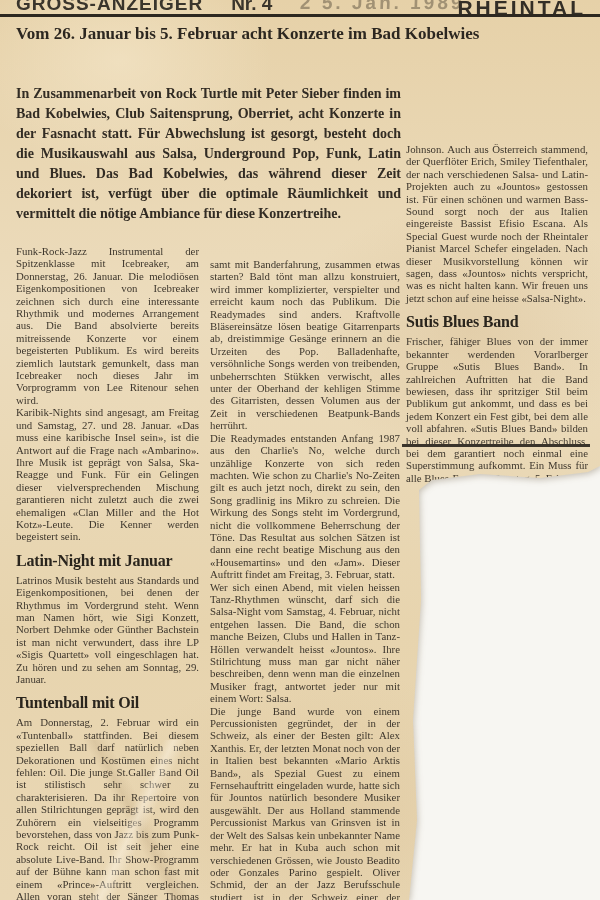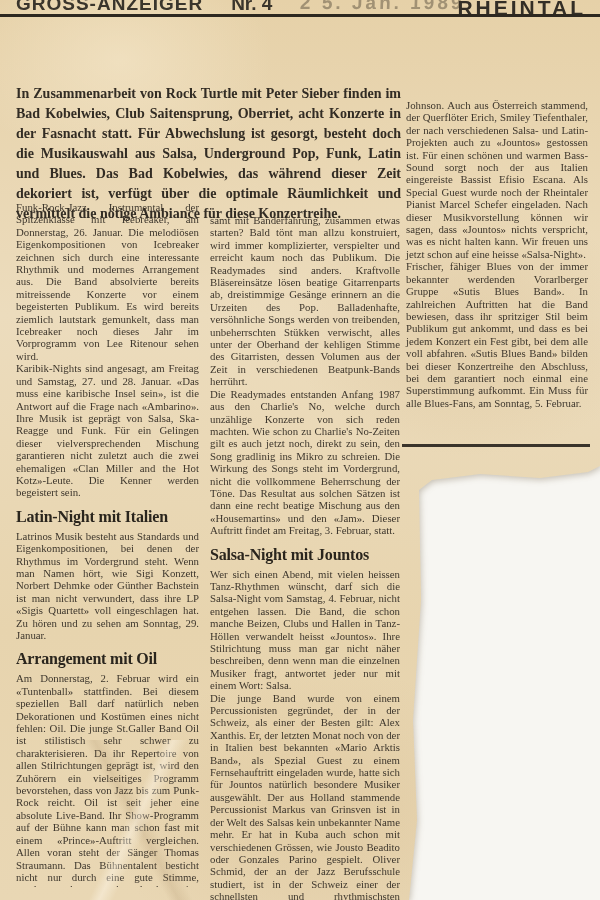--- a/index.html
+++ b/index.html
@@ -37,21 +37,21 @@
     font-weight:bold;font-size:21px;letter-spacing:3px;color:#332e26;}
   .mast-rule{position:absolute;left:0;top:14px;width:600px;height:3px;background:var(--rule,#2d2820);}
   
   .kicker{position:absolute;left:16px;top:24px;width:560px;font-weight:bold;font-size:17px;color:#2c2720;}
   .headline{position:absolute;left:13px;top:42px;width:586px;font-weight:bold;font-size:42px;
     letter-spacing:-1px;color:#241f18;white-space:nowrap;}
   .lead{position:absolute;left:16px;top:84px;width:385px;font-weight:bold;font-size:14px;
     line-height:20px;text-align:justify;color:#322c24;}
   
   .col{position:absolute;font-size:10.8px;line-height:12.4px;text-align:justify;
-    color:#3e372d;hyphens:auto;-webkit-hyphens:auto;}
+    color:#3e372d;hyphens:auto;margin-top:44px;-webkit-hyphens:auto;}
   .col-left{left:16px;top:201px;width:183px;height:686px;overflow:hidden;}
   .col-mid{left:210px;top:214px;width:190px;height:686px;overflow:hidden;}
   .col-right{left:406px;top:99px;width:182px;}
   .col p{margin:0;}
   .col h3{margin:9px 0 4px 0;font-size:16px;line-height:18px;font-weight:600;
     letter-spacing:-.2px;color:#2a251d;text-align:left;}
   .end-rule{position:absolute;left:402px;top:444px;width:188px;height:2.5px;background:#3a342b;}
 </style>
 </head>
 <body style="--paper: #e9d7b4; --ink: #3b352c; --rule: #2d2820; --background: #f7f6f2;">
@@ -59,38 +59,39 @@
 <div class="paper-wrap">
   <div class="paper">
 
     <div class="mast-left">
       <span>GROSS-ANZEIGER</span><span class="mast-issue">Nr. 4</span>
     </div>
     <div class="date-stamp">2 5. Jan. 1989</div>
     <div class="mast-region">RHEINTAL</div>
     <div class="mast-rule"></div>
 
+    <div class="kicker">Vom 26. Januar bis 5. Februar acht Konzerte im Bad Kobelwies</div>
     <div class="lead">In Zusammenarbeit von Rock Turtle mit Peter Sieber finden im Bad Kobelwies, Club Saitensprung, Oberriet, acht Konzerte in der Fasnacht statt. Für Abwechslung ist gesorgt, besteht doch die Musikauswahl aus Salsa, Underground Pop, Funk, Latin und Blues. Das Bad Kobelwies, das während dieser Zeit dekoriert ist, verfügt über die optimale Räumlichkeit und vermittelt die nötige Ambiance für diese Konzertreihe.</div>
 
     <div class="col col-left" lang="de">
         <p>Funk-Rock-Jazz Instrumental der Spitzenklasse mit Icebreaker, am Donnerstag, 26. Januar. Die melodiösen Eigenkompositionen von Icebreaker zeichnen sich durch eine interessante Rhythmik und modernes Arrangement aus. Die Band absolvierte bereits mitreissende Konzerte vor einem begeisterten Publikum. Es wird bereits ziemlich lautstark gemunkelt, dass man Icebreaker noch dieses Jahr im Vorprogramm von Lee Ritenour sehen wird.</p>
         <p>Karibik-Nights sind angesagt, am Freitag und Samstag, 27. und 28. Januar. «Das muss eine karibische Insel sein», ist die Antwort auf die Frage nach «Ambarino». Ihre Musik ist geprägt von Salsa, Ska-Reagge und Funk. Für ein Gelingen dieser vielversprechenden Mischung garantieren nicht zuletzt auch die zwei ehemaligen «Clan Miller and the Hot Kotz»-Leute. Die Kenner werden begeistert sein.</p>
-        <h3>Latin-Night mit Italien</h3>
+        <h3>Latin-Night mit Januar</h3>
         <p>Latrinos Musik besteht aus Standards und Eigenkompositionen, bei denen der Rhythmus im Vordergrund steht. Wenn man Namen hört, wie Sigi Konzett, Norbert Dehmke oder Günther Bachstein ist man nicht verwundert, dass ihre LP «Sigis Quartett» voll eingeschlagen hat. Zu hören und zu sehen am Sonntag, 29. Januar.</p>
-        <h3>Arrangement mit Oil</h3>
+        <h3>Tuntenball mit Oil</h3>
         <p>Am Donnerstag, 2. Februar wird ein «Tuntenball» stattfinden. Bei diesem speziellen Ball darf natürlich neben Dekorationen und Kostümen eines nicht fehlen: Oil. Die junge St.Galler Band Oil ist stilistisch sehr schwer zu charakterisieren. Da ihr Repertoire von allen Stilrichtungen geprägt ist, wird den Zuhörern ein vielseitiges Programm bevorstehen, dass von Jazz bis zum Punk-Rock reicht. Oil ist seit jeher eine absolute Live-Band. Ihr Show-Programm auf der Bühne kann man schon fast mit einem «Prince»-Auftritt vergleichen. Allen voran steht der Sänger Thomas Straumann. Das Bühnentalent besticht nicht nur durch eine gute Stimme, sondern eben auch durch seine Wahnsinns-Show. Die Band, die seit 3½ Jahren von einem Auftritt zum andern reist, garantiert für einen absoluten «Tuntenball».</p>
       </div>
     <div class="col col-mid" lang="de">
         <p>samt mit Banderfahrung, zusammen etwas starten? Bald tönt man allzu konstruiert, wird immer komplizierter, verspielter und erreicht kaum noch das Publikum. Die Readymades sind anders. Kraftvolle Bläsereinsätze lösen beatige Gitarrenparts ab, dreistimmige Gesänge erinnern an die Urzeiten des Pop. Balladenhafte, versöhnliche Songs werden von treibenden, unbeherrschten Stükken verwischt, alles unter der Oberhand der kehligen Stimme des Gitarristen, dessen Volumen aus der Zeit in verschiedenen Beatpunk-Bands herrührt.</p>
         <p>Die Readymades entstanden Anfang 1987 aus den Charlie's No, welche durch unzählige Konzerte von sich reden machten. Wie schon zu Charlie's No-Zeiten gilt es auch jetzt noch, direkt zu sein, den Song gradlinig ins Mikro zu schreien. Die Wirkung des Songs steht im Vordergrund, nicht die vollkommene Beherrschung der Töne. Das Resultat aus solchen Sätzen ist dann eine recht beatige Mischung aus den «Housemartins» und den «Jam». Dieser Auftritt findet am Freitag, 3. Februar, statt.</p>
-        <h3>Salsa-Night mit Jountos</h3>
         <p>Wer sich einen Abend, mit vielen heissen Tanz-Rhythmen wünscht, darf sich die Salsa-Night vom Samstag, 4. Februar, nicht entgehen lassen. Die Band, die schon manche Beizen, Clubs und Hallen in Tanz-Höllen verwandelt heisst «Jountos». Ihre Stilrichtung muss man gar nicht näher beschreiben, denn wenn man die einzelnen Musiker fragt, antwortet jeder nur mit einem Wort: Salsa.</p>
         <p>Die junge Band wurde von einem Percussionisten gegründet, der in der Schweiz, als einer der Besten gilt: Alex Xanthis. Er, der letzten Monat noch von der in Italien best bekannten «Mario Arktis Band», als Spezial Guest zu einem Fernsehauftritt eingeladen wurde, hatte sich für Jountos natürlich besondere Musiker ausgewählt. Der aus Holland stammende Percussionist Markus van Grinsven ist in der Welt des Salsas kein unbekannter Name mehr. Er hat in Kuba auch schon mit verschiedenen Grössen, wie Jousto Beadito oder Gonzales Parino gespielt. Oliver Schmid, der an der Jazz Berufsschule studiert, ist in der Schweiz einer der schnellsten und rhythmischsten Timbaliesspieler. Der aus Österreich stammende Trompeter</p>
       </div>
     <div class="col col-right" lang="de">
         <p>Johnson. Auch aus Österreich stammend, der Querflöter Erich, Smiley Tiefenthaler, der nach verschiedenen Salsa- und Latin-Projekten auch zu «Jountos» gestossen ist. Für einen schönen und warmen Bass-Sound sorgt noch der aus Italien eingereiste Bassist Efisio Escana. Als Special Guest wurde noch der Rheintaler Pianist Marcel Schefer eingeladen. Nach dieser Musikvorstellung können wir sagen, dass «Jountos» nichts verspricht, was es nicht halten kann. Wir freuen uns jetzt schon auf eine heisse «Salsa-Night».</p>
+        <h3>Sutis Blues Band</h3>
         <p>Frischer, fähiger Blues von der immer bekannter werdenden Vorarlberger Gruppe «Sutis Blues Band». In zahlreichen Auftritten hat die Band bewiesen, dass ihr spritziger Stil beim Publikum gut ankommt, und dass es bei jedem Konzert ein Fest gibt, bei dem alle voll abfahren. «Sutis Blues Band» bilden bei dieser Konzertreihe den Abschluss, bei dem garantiert noch einmal eine Superstimmung aufkommt. Ein Muss für alle Blues-Fans, am Sonntag, 5. Februar.</p>
       </div>
 
     <div class="end-rule"></div>
     <div class="crease"></div>
   </div>
 </div>
 
 </body></html>

